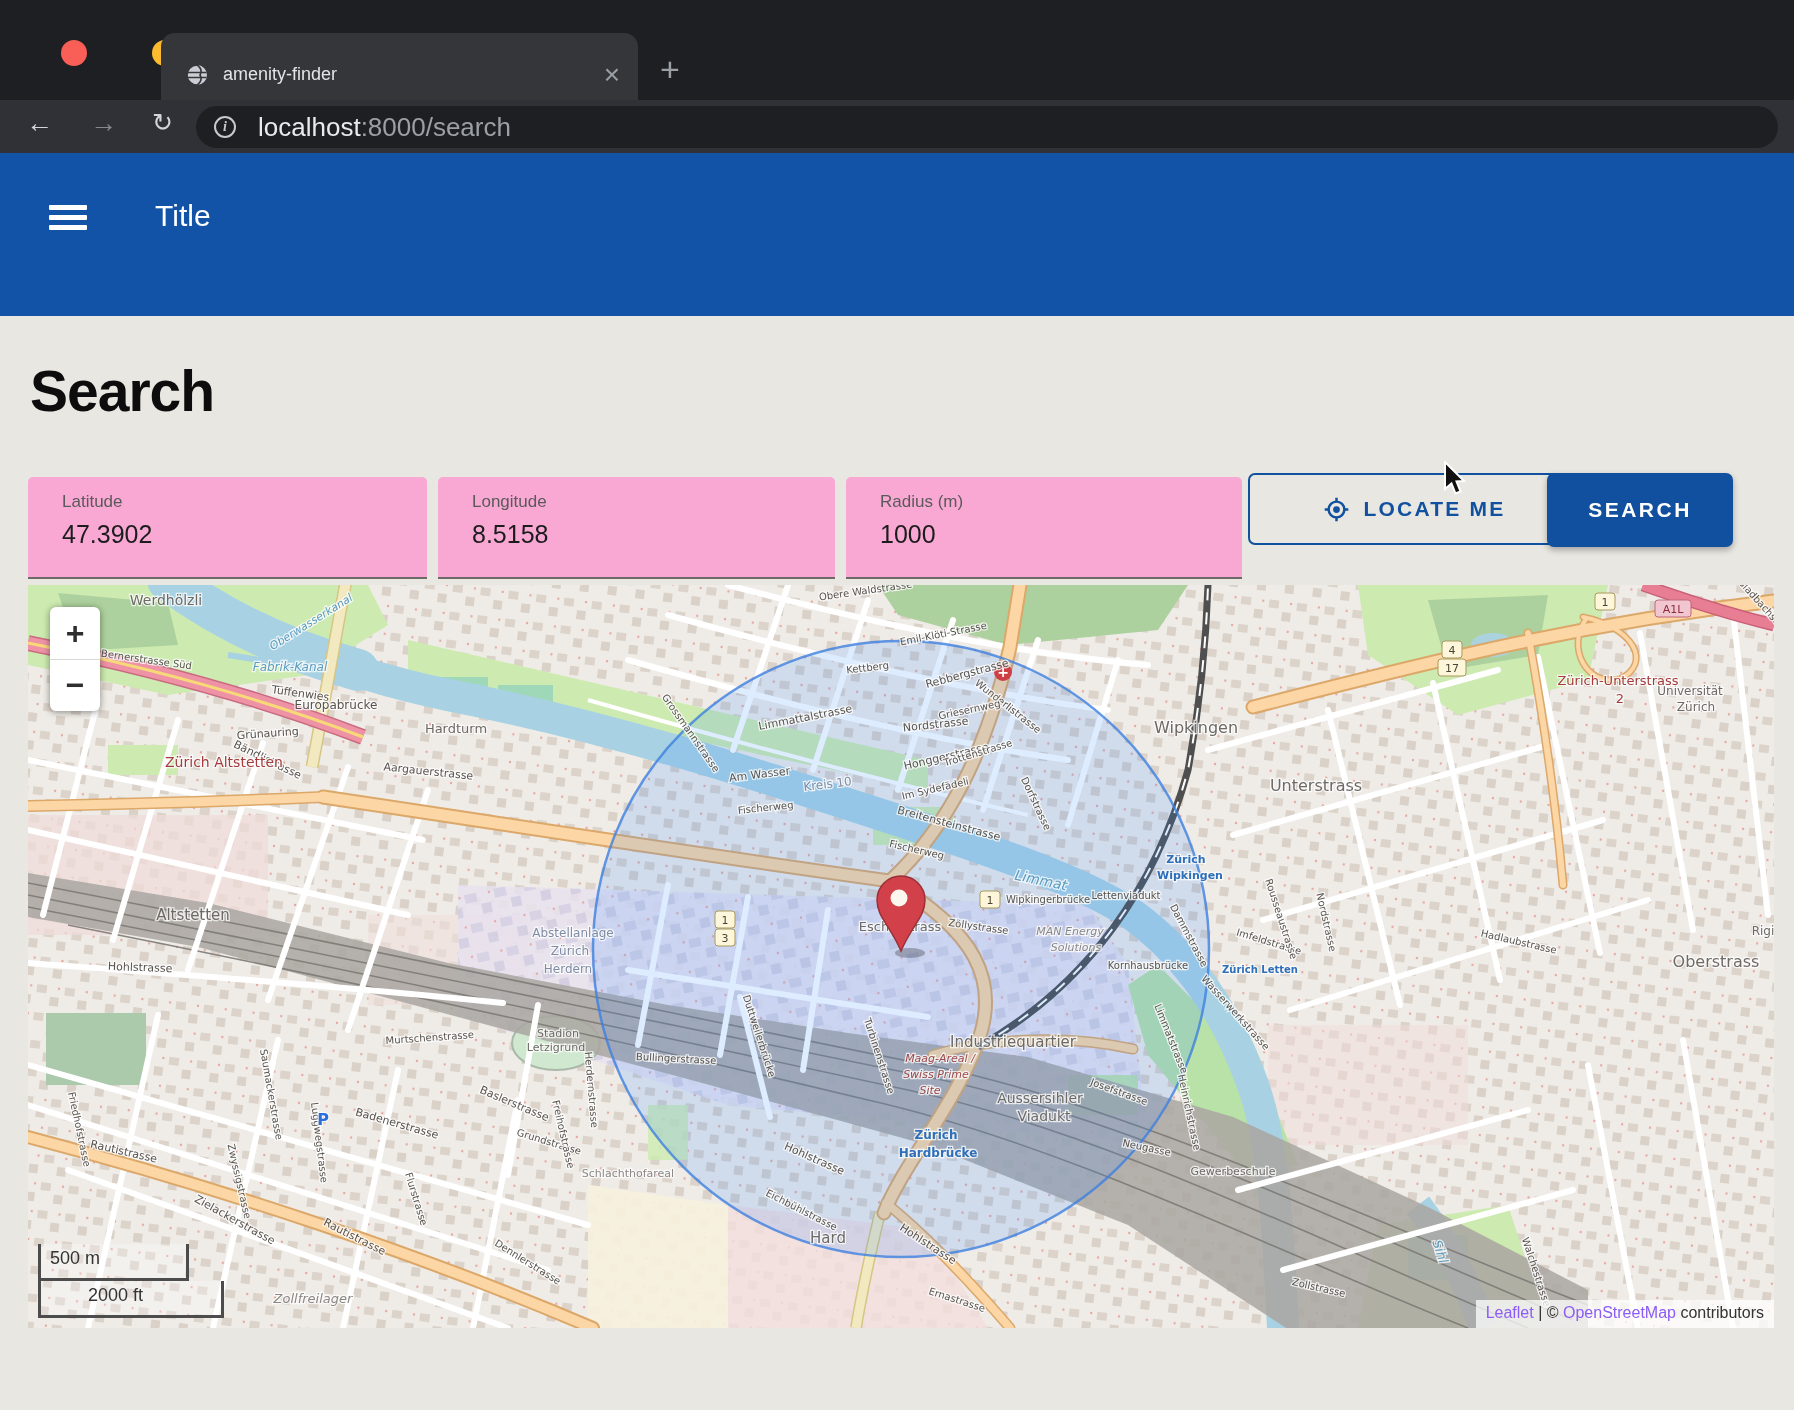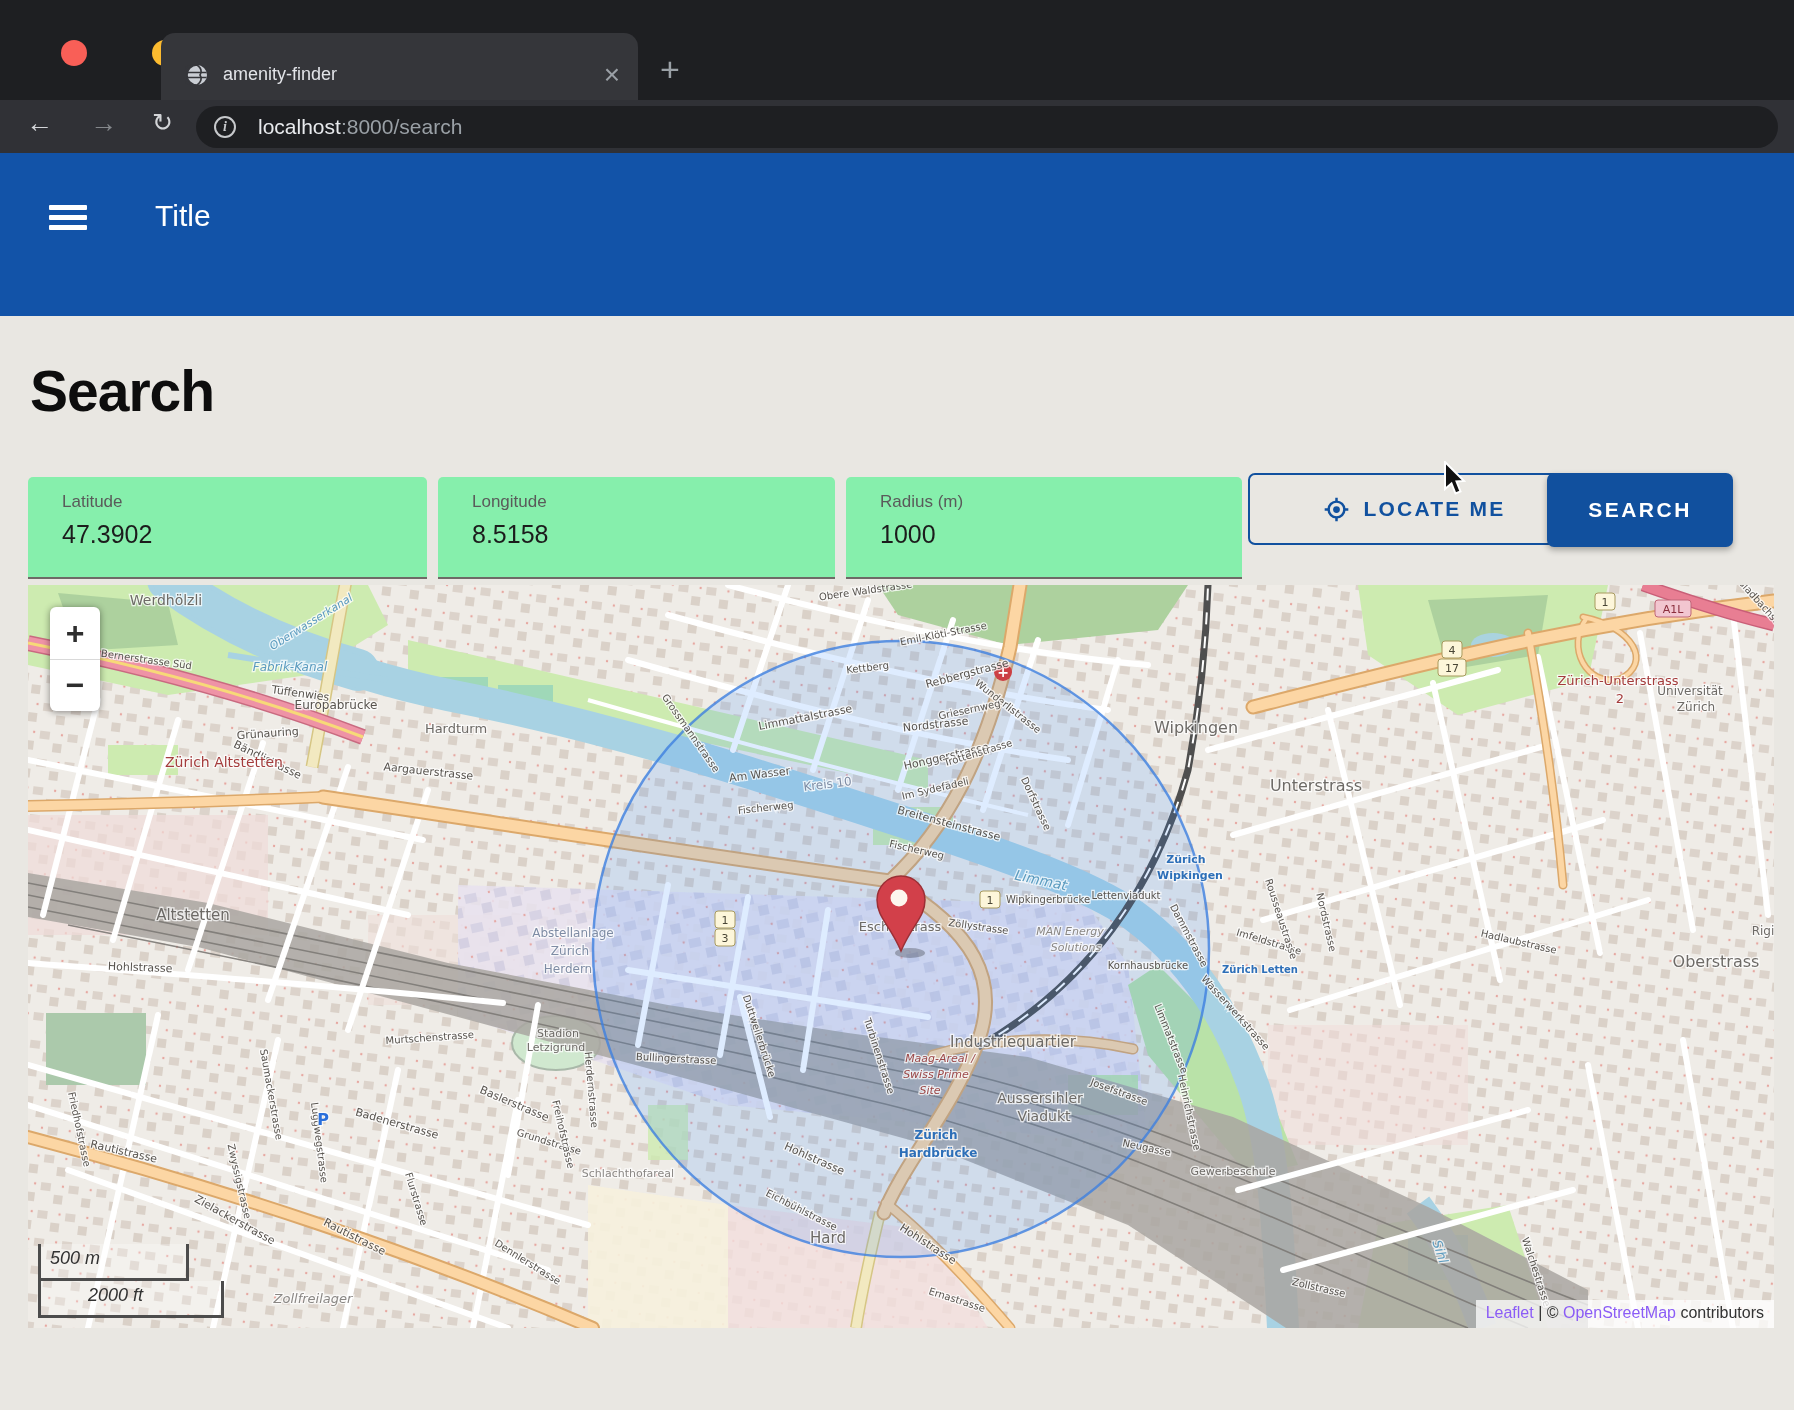--- a/index.html
+++ b/index.html
@@ -19,31 +19,31 @@
   .tab-close { color:#9aa0a6; font-size:28px; line-height:28px; cursor:default; }
   .newtab { position:absolute; left:660px; top:52px; color:#9aa0a6; font-size:34px; line-height:34px; }
   .toolbar { position:absolute; left:0; top:100px; width:1794px; height:53px; background:#303136; }
   .nav-ic { position:absolute; top:8px; font-size:27px; color:#d3d5d8; }
   .nav-back { left:26px; } .nav-fwd { left:90px; color:#85888c; } .nav-reload { left:152px; font-size:25px; }
   .omnibox { position:absolute; left:196px; top:6px; width:1582px; height:42px; background:#1e1f22;
              border-radius:21px; display:flex; align-items:center; padding:0 18px; }
   .info-ic { width:22px; height:22px; border:2px solid #c7c9cc; border-radius:50%; color:#c7c9cc;
              font-size:14px; line-height:18px; text-align:center; font-style:italic; font-weight:700;
              font-family:"Liberation Serif", serif; }
-  .url { margin-left:22px; font-size:21px; }
+  .url { margin-left:22px; font-size:26px; }
   .url .host { color:#e8eaed; } .url .rest { color:#9aa0a6; }
   
   .appbar { position:absolute; left:0; top:153px; width:1794px; height:163px; background:#1253a8; }
   .hamburger { position:absolute; left:49px; top:52px; width:38px; height:25px; display:flex;
                flex-direction:column; justify-content:space-between; }
   .hamburger i { display:block; height:5px; background:#ffffff; border-radius:1px; }
   .appbar-title { position:absolute; left:155px; top:46px; color:#ffffff; font-size:30px; font-weight:500; }
   
   .heading { position:absolute; left:30px; top:358px; font-size:57px; font-weight:700; color:#0d0d0d; letter-spacing:-1px; }
-  .field { position:absolute; top:477px; height:102px; background:#86efac; border-radius:5px 5px 0 0;
+  .field { position:absolute; top:477px; height:102px; background:#f9a8d4; border-radius:5px 5px 0 0;
            border-bottom:2px solid #6e6a66; }
   .field .flabel { position:absolute; left:34px; top:15px; font-size:17px; color:#5a5a5a; }
   .field .fvalue { position:absolute; left:34px; top:43px; font-size:25px; color:#1c1c1c; }
   .f-lat { left:28px;  width:399px; }
   .f-lon { left:438px; width:397px; }
   .f-rad { left:846px; width:396px; }
   .btn-locate { position:absolute; left:1248px; top:473px; width:332px; height:72px; border:2px solid #11519f;
                 border-radius:7px; color:#11519f; display:flex; align-items:center; justify-content:center;
                 gap:14px; font-size:21px; font-weight:700; letter-spacing:2.2px; background:transparent; }
   .btn-search { position:absolute; left:1547px; top:473px; width:186px; height:74px; background:#11509e;
@@ -52,21 +52,21 @@
                 border:none; }
   
   #map { position:absolute; left:28px; top:585px; width:1746px; height:743px; background:#efece7; overflow:hidden; }
   #map svg.basemap { position:absolute; left:0; top:0; }
   #map text { font-family:"DejaVu Sans", sans-serif; }
   .zoomctl { position:absolute; left:22px; top:22px; width:50px; background:#ffffff; border-radius:6px;
              box-shadow:0 1px 7px rgba(0,0,0,.45); overflow:hidden; }
   .zoomctl .zbtn { height:52px; display:flex; align-items:center; justify-content:center; font-size:32px;
                    font-weight:700; color:#2e2e2e; }
   .zoomctl .zbtn + .zbtn { border-top:1px solid #d9d9d9; }
-  .scalectl { position:absolute; left:10px; bottom:10px;font-style:italic; }
+  .scalectl { position:absolute; left:10px; bottom:10px; }
   .scalectl .sbox { border:3px solid #4c4c4c; border-top:none; background:rgba(255,255,255,.25);
                     font-size:18px; color:#333333; padding:4px 0 0 9px; height:37px; }
   .scalectl .s1 { width:151px; }
   .scalectl .s2 { width:186px;padding-left:47px; }
   .attribution { position:absolute; right:0; bottom:0; background:rgba(255,255,255,.75); padding:4px 10px 6px;
                  font-size:16px; color:#333333; white-space:nowrap; }
   .attribution .alink { color:#8b5cf6; }
   
   .cursor { position:absolute; left:1443px; top:461px; z-index:50; }
 </style>

